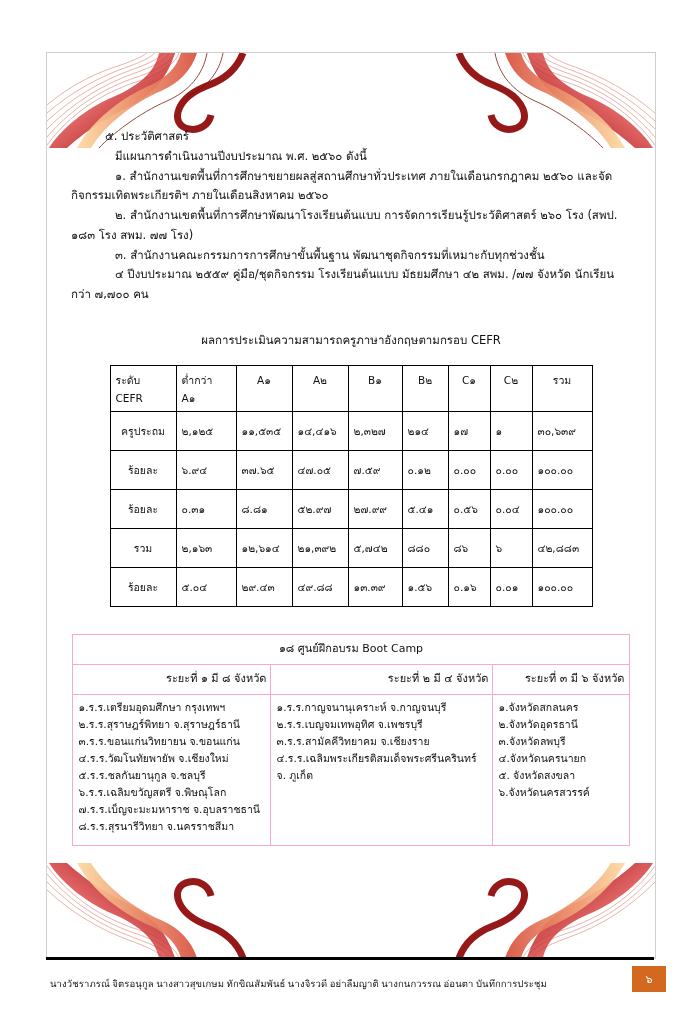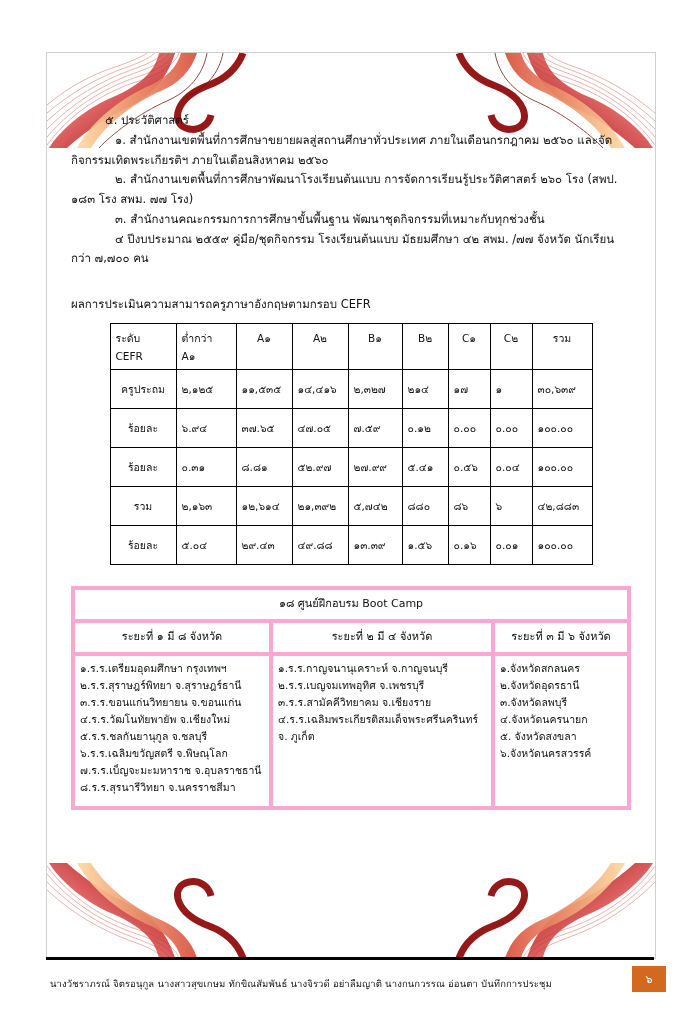--- a/index.html
+++ b/index.html
@@ -20,36 +20,36 @@
   }
   .corner{position:absolute;overflow:hidden;pointer-events:none;}
   .corner svg{display:block;}
   .c-tl{left:0;top:0;width:210px;height:95px;}
   .c-tr{right:0;top:0;width:210px;height:95px;transform:scaleX(-1);}
   .c-bl{left:0;bottom:0;width:210px;height:95px;transform:scaleY(-1);}
   .c-br{right:0;bottom:0;width:210px;height:95px;transform:scale(-1,-1);}
 
   
   .content{
-    position:absolute;left:0;top:0;width:608px;height:905px;
+    position:absolute;left:0;top:16px;width:608px;height:905px;
     padding:58px 24px 10px 24px;box-sizing:border-box;
     font-size:11.5px;line-height:1.72;
   }
   .p{margin:0 0 0 0;text-align:left;}
   .indent1{text-indent:34px;}
   .indent2{text-indent:44px;}
   .sp{height:13px;}
 
   
   .tbl-caption{
-    text-align:left;font-size:11.5px;margin:0 0 6px 0;
+    text-align:center;font-size:11.5px;margin:0 0 6px 0;
   }
   table{border-collapse:collapse;}
   .cefr{
-    margin:8px auto;width:462px;table-layout:fixed;
+    margin:14px auto;width:462px;table-layout:fixed;
     font-size:10.5px;
   }
   .cefr th,.cefr td{
     border:1px solid #000;padding:4px 5px;height:30px;
     vertical-align:middle;
   }
   .cefr th{font-weight:normal;text-align:left;vertical-align:top;padding-top:5px;}
   .cefr th.c,.cefr td.c{text-align:center;}
   .cefr td.lbl{text-align:center;}
   .cefr td.num{text-align:left;padding-right:7px;}
@@ -60,42 +60,42 @@
   .cefr col.w5{width:54px;}
   .cefr col.w6{width:46px;}
   .cefr col.w7{width:42px;}
   .cefr col.w8{width:42px;}
   .cefr col.w9{width:60px;}
 
   
   .camps{
     margin:0 auto;width:556px;table-layout:fixed;font-size:10.5px;
   }
-  .camps td,.camps th{border:4px solid #f9a8d4;vertical-align:top;}
+  .camps td,.camps th{border:1px solid #f9a8d4;vertical-align:top;}
   .camps .title-cell{
     text-align:center;font-weight:normal;padding:5px 4px;font-size:11px;
   }
   .camps .hd{
-    text-align:center;padding:5px 4px;font-weight:normal;font-size:11px;
+    text-align:right;padding:5px 4px;font-weight:normal;font-size:11px;
   }
   .camps .body-cell{padding:4px 5px 10px 5px;line-height:1.62;margin-left:18px;}
   .camps col.cc1{width:198px;}
   .camps col.cc2{width:222px;}
   .camps col.cc3{width:136px;}
   .camps .body-cell div{white-space:normal;}
 
   
   .footer-rule{
     position:absolute;left:46px;top:957px;width:608px;height:3px;background:#000;
   }
   .footer{
     position:absolute;left:46px;top:966px;width:608px;height:34px;
     font-size:9.5px;display:flex;align-items:center;
   }
-  .footer .names{flex:1;padding-left:4px;letter-spacing:0.1px;}
+  .footer .names{flex:1;padding-left:4px;letter-spacing:0.1px;font-family:Liberation Serif, serif;}
   .pagebox{
     position:absolute;right:-12px;top:0px;width:34px;height:26px;
     background:#d2691e;color:#fff;font-size:11px;
     display:flex;align-items:center;justify-content:center;
   }
 </style>
 </head>
 <body>
 
 <div class="page">
@@ -176,20 +176,21 @@
           <path d="M0,84 C24,56 54,36 90,24 C114,16 124,8 128,0"></path>
           <path d="M0,76 C26,50 54,32 88,20 C110,12 120,6 122,0"></path>
         </g>
         <path d="M196,0 C190,16 178,26 162,32 C146,38 136,46 132,56 C128,66 132,74 142,76 C152,78 162,72 164,62" fill="none" stroke="#8b0000" stroke-width="7" opacity="0.9"></path>
       </svg>
     </div>
 
     <div class="content">
 
       <div class="p indent1">๕. ประวัติศาสตร์</div>
+      <div class="p indent2">มีแผนการดำเนินงานปีงบประมาณ พ.ศ. ๒๕๖๐ ดังนี้</div>
       <div class="p indent2">๑. สำนักงานเขตพื้นที่การศึกษาขยายผลสู่สถานศึกษาทั่วประเทศ ภายในเดือนกรกฎาคม ๒๕๖๐ และจัดกิจกรรมเทิดพระเกียรติฯ ภายในเดือนสิงหาคม ๒๕๖๐</div>
       <div class="p indent2">๒. สำนักงานเขตพื้นที่การศึกษาพัฒนาโรงเรียนต้นแบบ การจัดการเรียนรู้ประวัติศาสตร์ ๒๖๐ โรง (สพป. ๑๘๓ โรง สพม. ๗๗ โรง)</div>
       <div class="p indent2">๓. สำนักงานคณะกรรมการการศึกษาขั้นพื้นฐาน พัฒนาชุดกิจกรรมที่เหมาะกับทุกช่วงชั้น</div>
       <div class="p indent2">๔ ปีงบประมาณ ๒๕๕๙ คู่มือ/ชุดกิจกรรม โรงเรียนต้นแบบ มัธยมศึกษา ๔๒ สพม. /๗๗ จังหวัด นักเรียนกว่า ๗,๗๐๐ คน</div>
 
       <div class="sp"></div>
 
 
       <div class="sp"></div>
 

